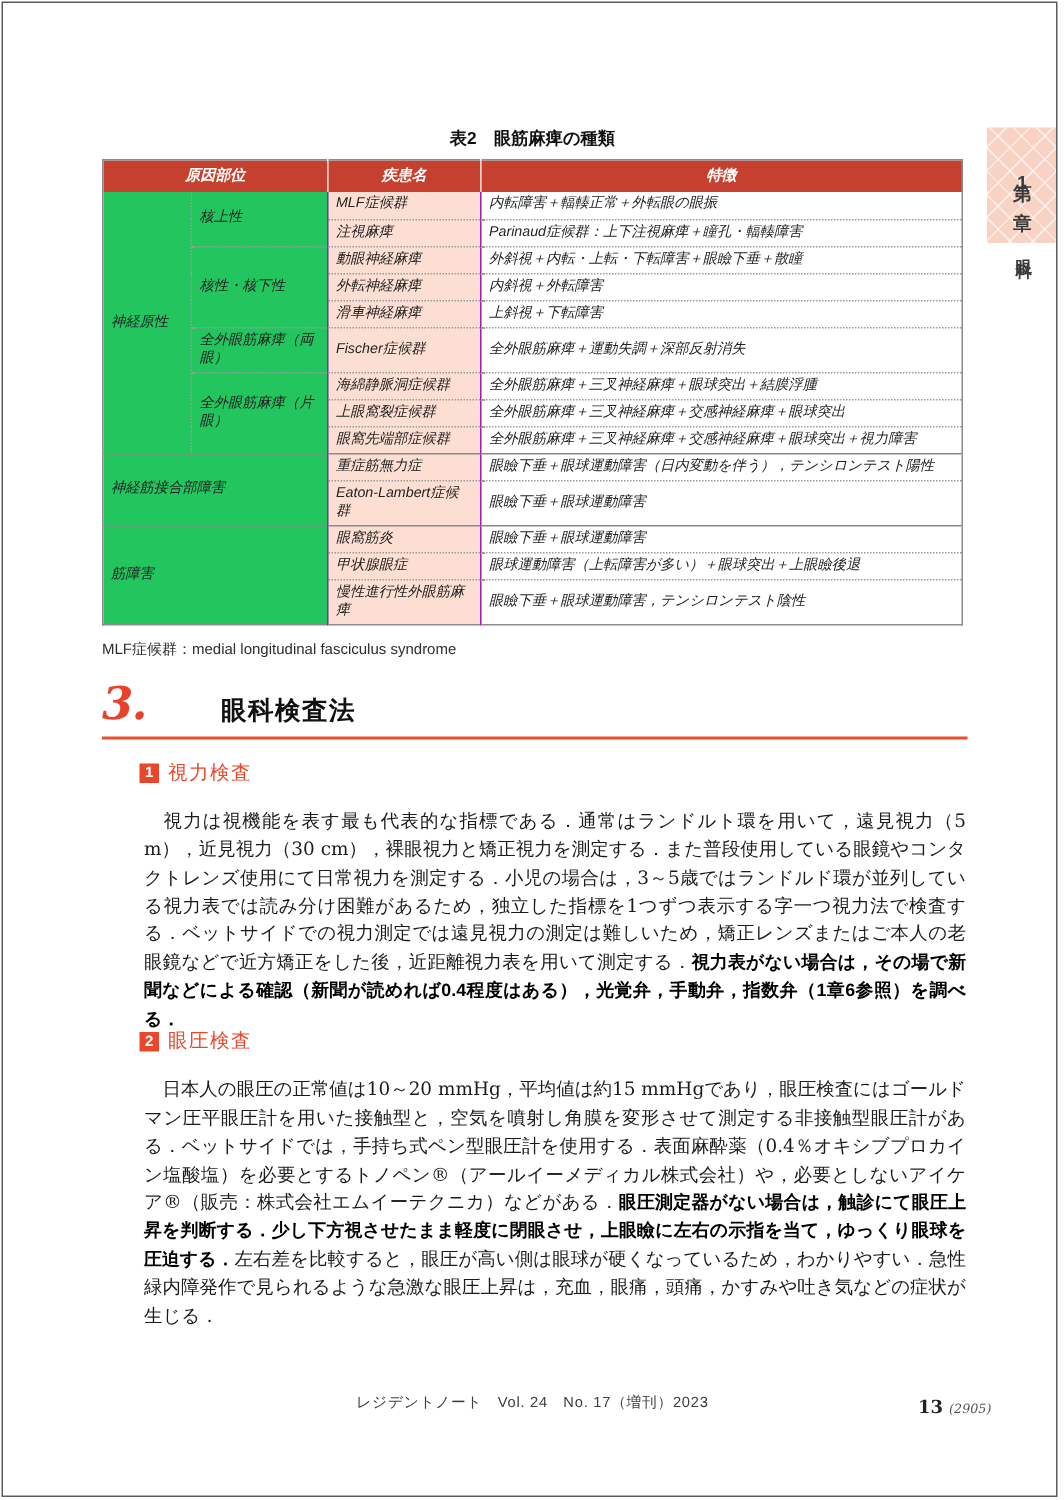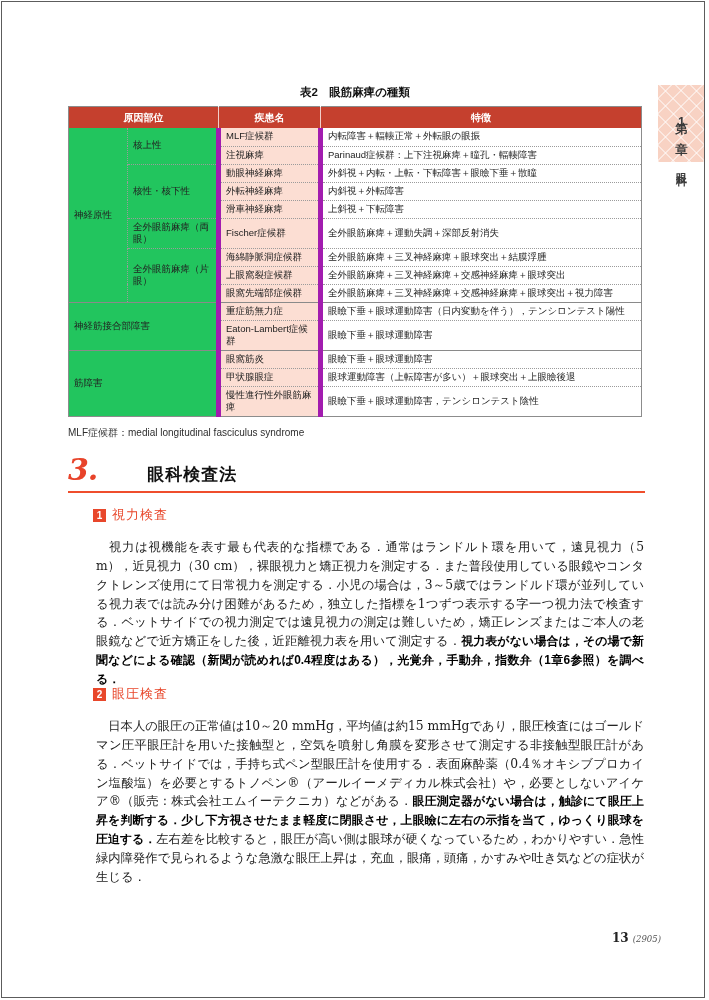--- a/index.html
+++ b/index.html
@@ -18,33 +18,33 @@
     font-weight:bold;font-size:12.5px;color:#3a3a3a;letter-spacing:3px;}
   .field-label{position:absolute;left:658px;top:164px;width:46px;height:44px;
     display:flex;align-items:flex-start;justify-content:center;}
   .field-label span{writing-mode:vertical-rl;text-orientation:upright;
     font-weight:bold;font-size:11px;color:#3a3a3a;letter-spacing:2px;}
 
   
   .table-title{position:absolute;left:68px;top:85px;width:574px;text-align:center;
     font-weight:bold;font-size:11.5px;color:#111;}
   table.palsy{position:absolute;left:68px;top:106px;width:574px;border-collapse:collapse;
-    table-layout:fixed;font-size:9.5px;line-height:1.32;color:#222;border:1px solid #8c8c8c;}
+    table-layout:fixed;font-size:9.5px;line-height:1.32;color:#222;border:1px solid #8c8c8c;font-style:italic;}
   table.palsy th{background:#c5402e;color:#fff;font-weight:bold;font-size:10px;
     padding:3px 2px;height:15px;}
   table.palsy th.sep{border-right:1px solid rgba(255,255,255,.75);}
   table.palsy td{padding:2px 5px;vertical-align:middle;}
   table.palsy tbody tr{height:18px;}
   table.palsy tbody td{border-top:1px dotted #9b9b9b;}
   table.palsy tbody tr.first td{border-top:none;}
   table.palsy tbody tr.group-start td{border-top:1px solid #8a8a8a;}
   td.cause-bg{background:#22c55e;}
   td.disease-bg{background:#fcded3;}
   td.v-dot{border-right:1px dotted #9b9b9b;}
-  td.v-solid{border-right:5px solid #a21caf;margin-left:36px;}
+  td.v-solid{border-right:1px solid #a21caf;margin-left:36px;}
   .footnote{position:absolute;left:68px;top:404px;font-size:10px;color:#2e2e2e;margin-top:22px;}
 
   
   .section-head{position:absolute;left:68px;top:452px;width:577px;}
   .sec-line{display:flex;align-items:baseline;gap:11px;}
   .sec-num{font-family:"DejaVu Serif","Liberation Serif",serif;font-style:italic;
     font-weight:900;font-size:30px;color:#e8432a;letter-spacing:-1px;}
   .sec-title{font-weight:bold;font-size:17px;color:#111;letter-spacing:1px;margin-left:39px;}
   .sec-rule{margin-top:4px;border-top:2.5px solid #ef4e2c;}
 
@@ -182,16 +182,17 @@
     <span class="sub-title">視力検査</span>
   </div>
   <p class="para" id="para1"><span>　視力は視機能を表す最も代表的な指標である．通常はランドルト環を用いて，遠見視力（5 m），近見視力（30 cm），裸眼視力と矯正視力を測定する．また普段使用している眼鏡やコンタクトレンズ使用にて日常視力を測定する．小児の場合は，3～5歳ではランドルド環が並列している視力表では読み分け困難があるため，独立した指標を1つずつ表示する字一つ視力法で検査する．ベットサイドでの視力測定では遠見視力の測定は難しいため，矯正レンズまたはご本人の老眼鏡などで近方矯正をした後，近距離視力表を用いて測定する．</span><b>視力表がない場合は，その場で新聞などによる確認（新聞が読めれば0.4程度はある），光覚弁，手動弁，指数弁（1章6参照）を調べる．</b></p>
 
   <div class="sub-head" id="sub2">
     <span class="num-box">2</span>
     <span class="sub-title">眼圧検査</span>
   </div>
   <p class="para" id="para2"><span>　日本人の眼圧の正常値は10～20 mmHg，平均値は約15 mmHgであり，眼圧検査にはゴールドマン圧平眼圧計を用いた接触型と，空気を噴射し角膜を変形させて測定する非接触型眼圧計がある．ベットサイドでは，手持ち式ペン型眼圧計を使用する．表面麻酔薬（0.4％オキシブプロカイン塩酸塩）を必要とするトノペン®（アールイーメディカル株式会社）や，必要としないアイケア®（販売：株式会社エムイーテクニカ）などがある．</span><b>眼圧測定器がない場合は，触診にて眼圧上昇を判断する．少し下方視させたまま軽度に閉眼させ，上眼瞼に左右の示指を当て，ゆっくり眼球を圧迫する．</b><span>左右差を比較すると，眼圧が高い側は眼球が硬くなっているため，わかりやすい．急性緑内障発作で見られるような急激な眼圧上昇は，充血，眼痛，頭痛，かすみや吐き気などの症状が生じる．</span></p>
 
+  <div class="footer-journal">レジデントノート　Vol. 24　No. 17（増刊）2023</div>
   <div class="footer-page">
     <span class="pnum">13</span><span class="serial">(2905)</span>
   </div>
 </div>
 
 </body></html>

